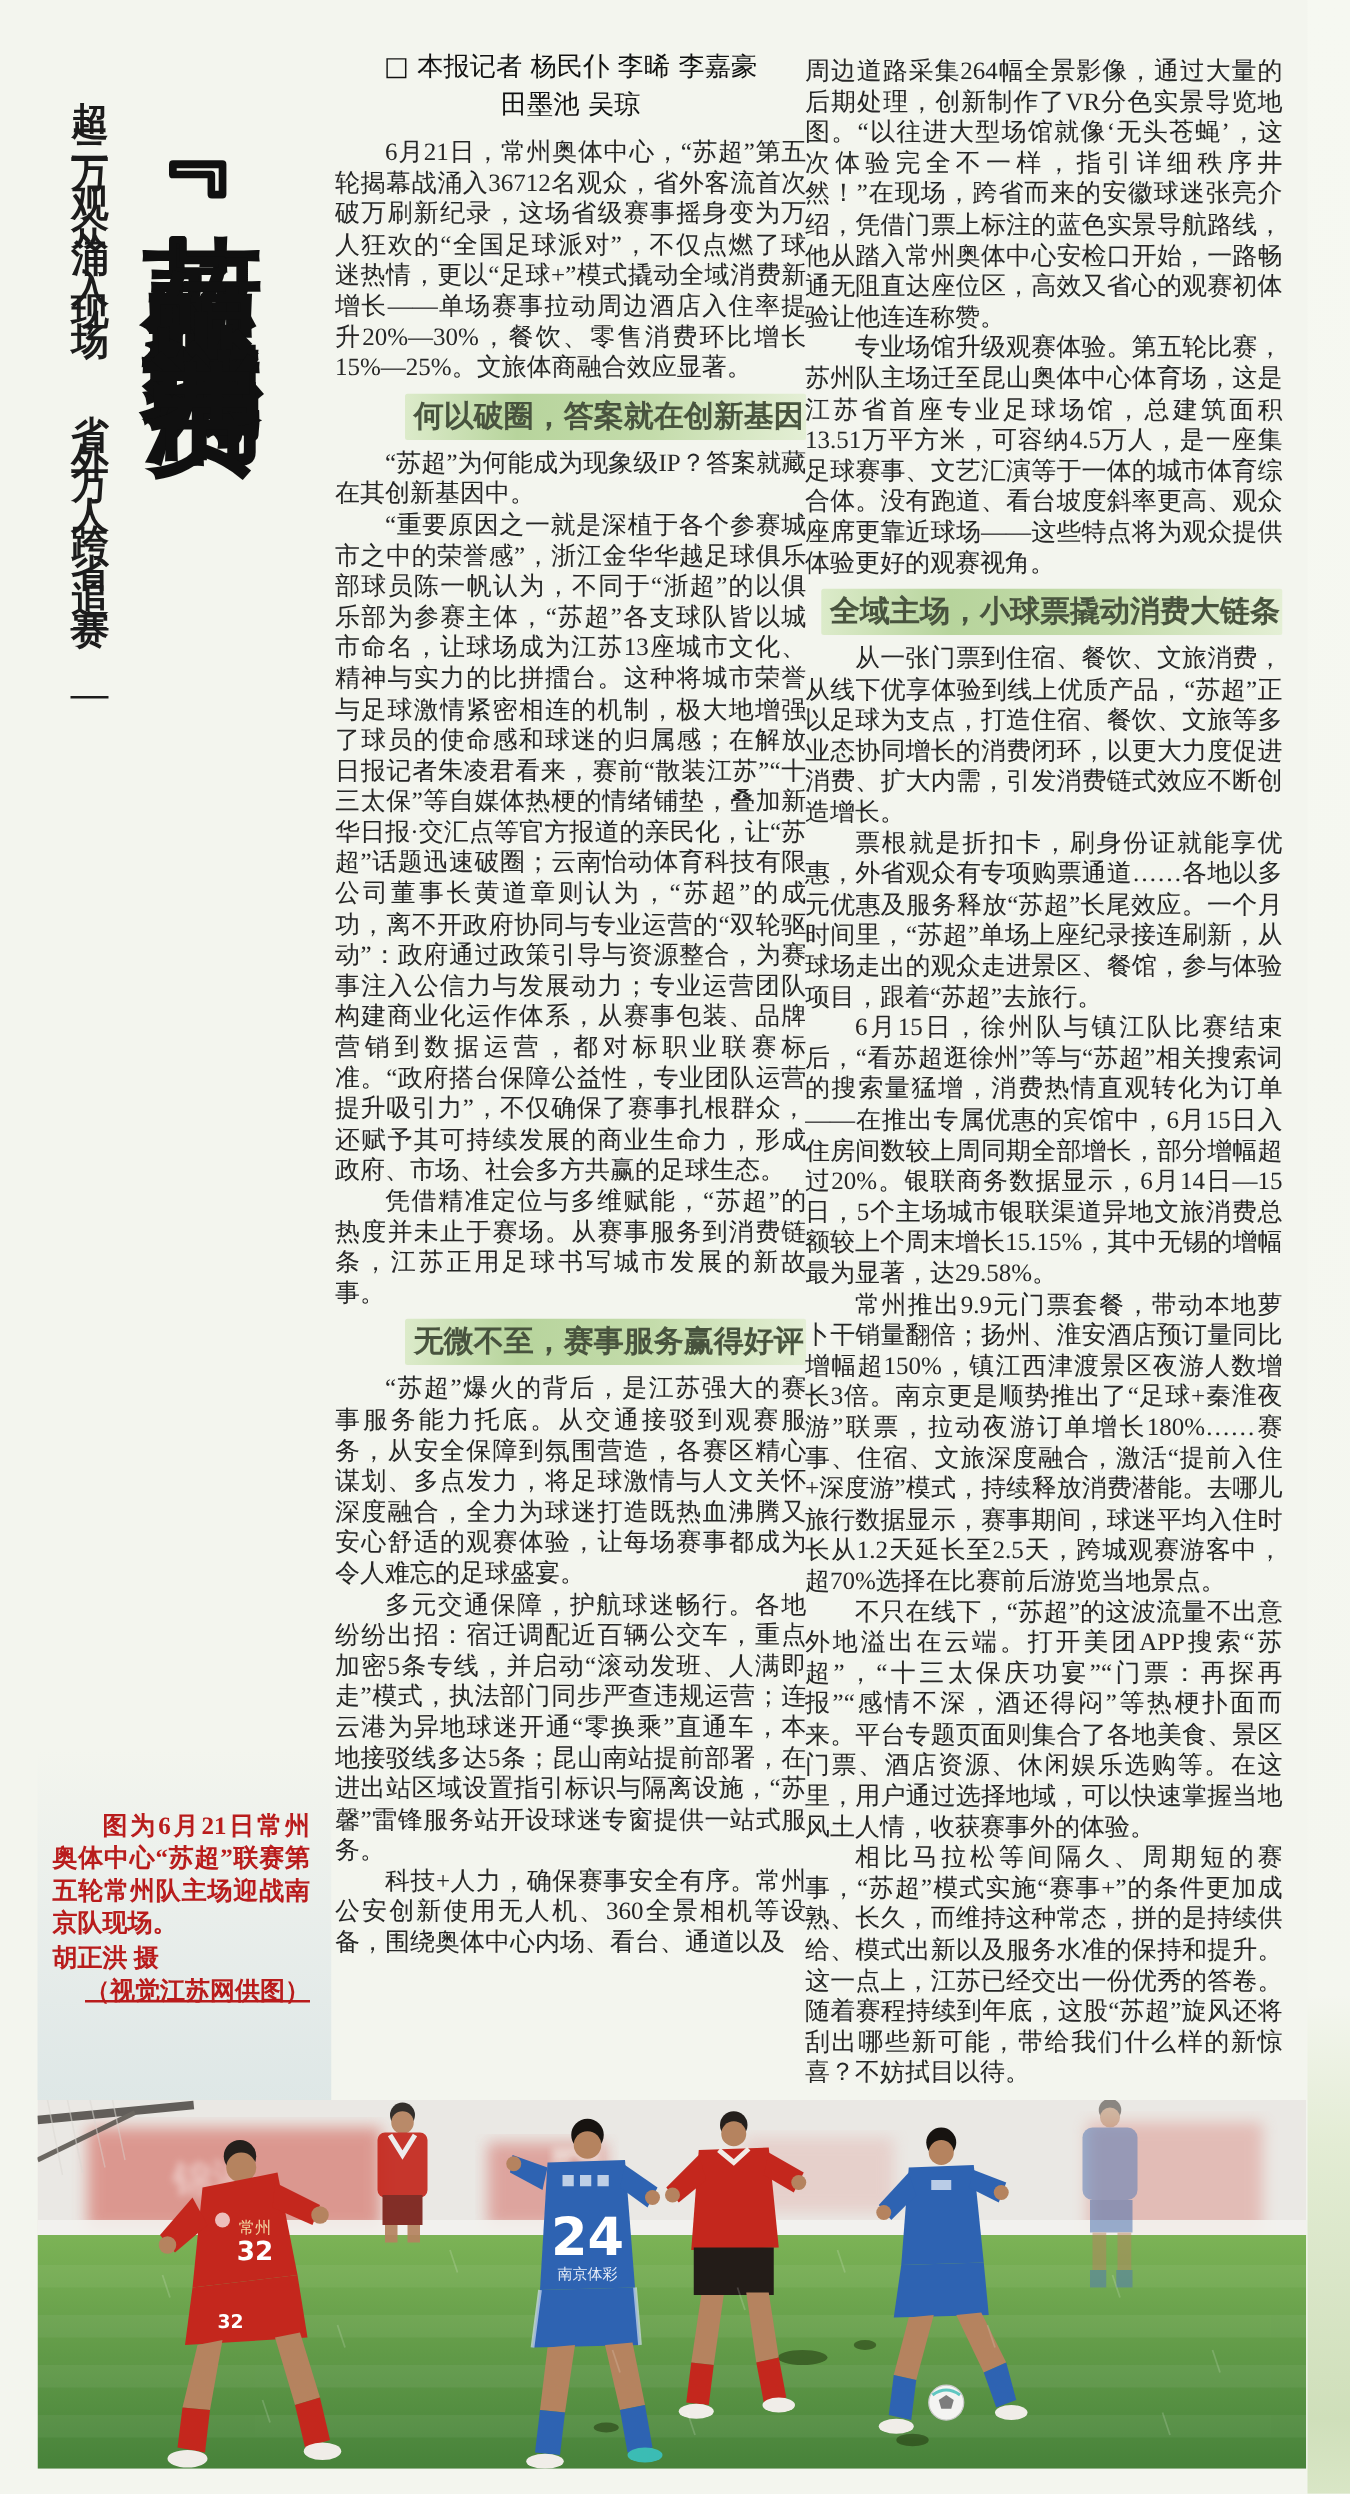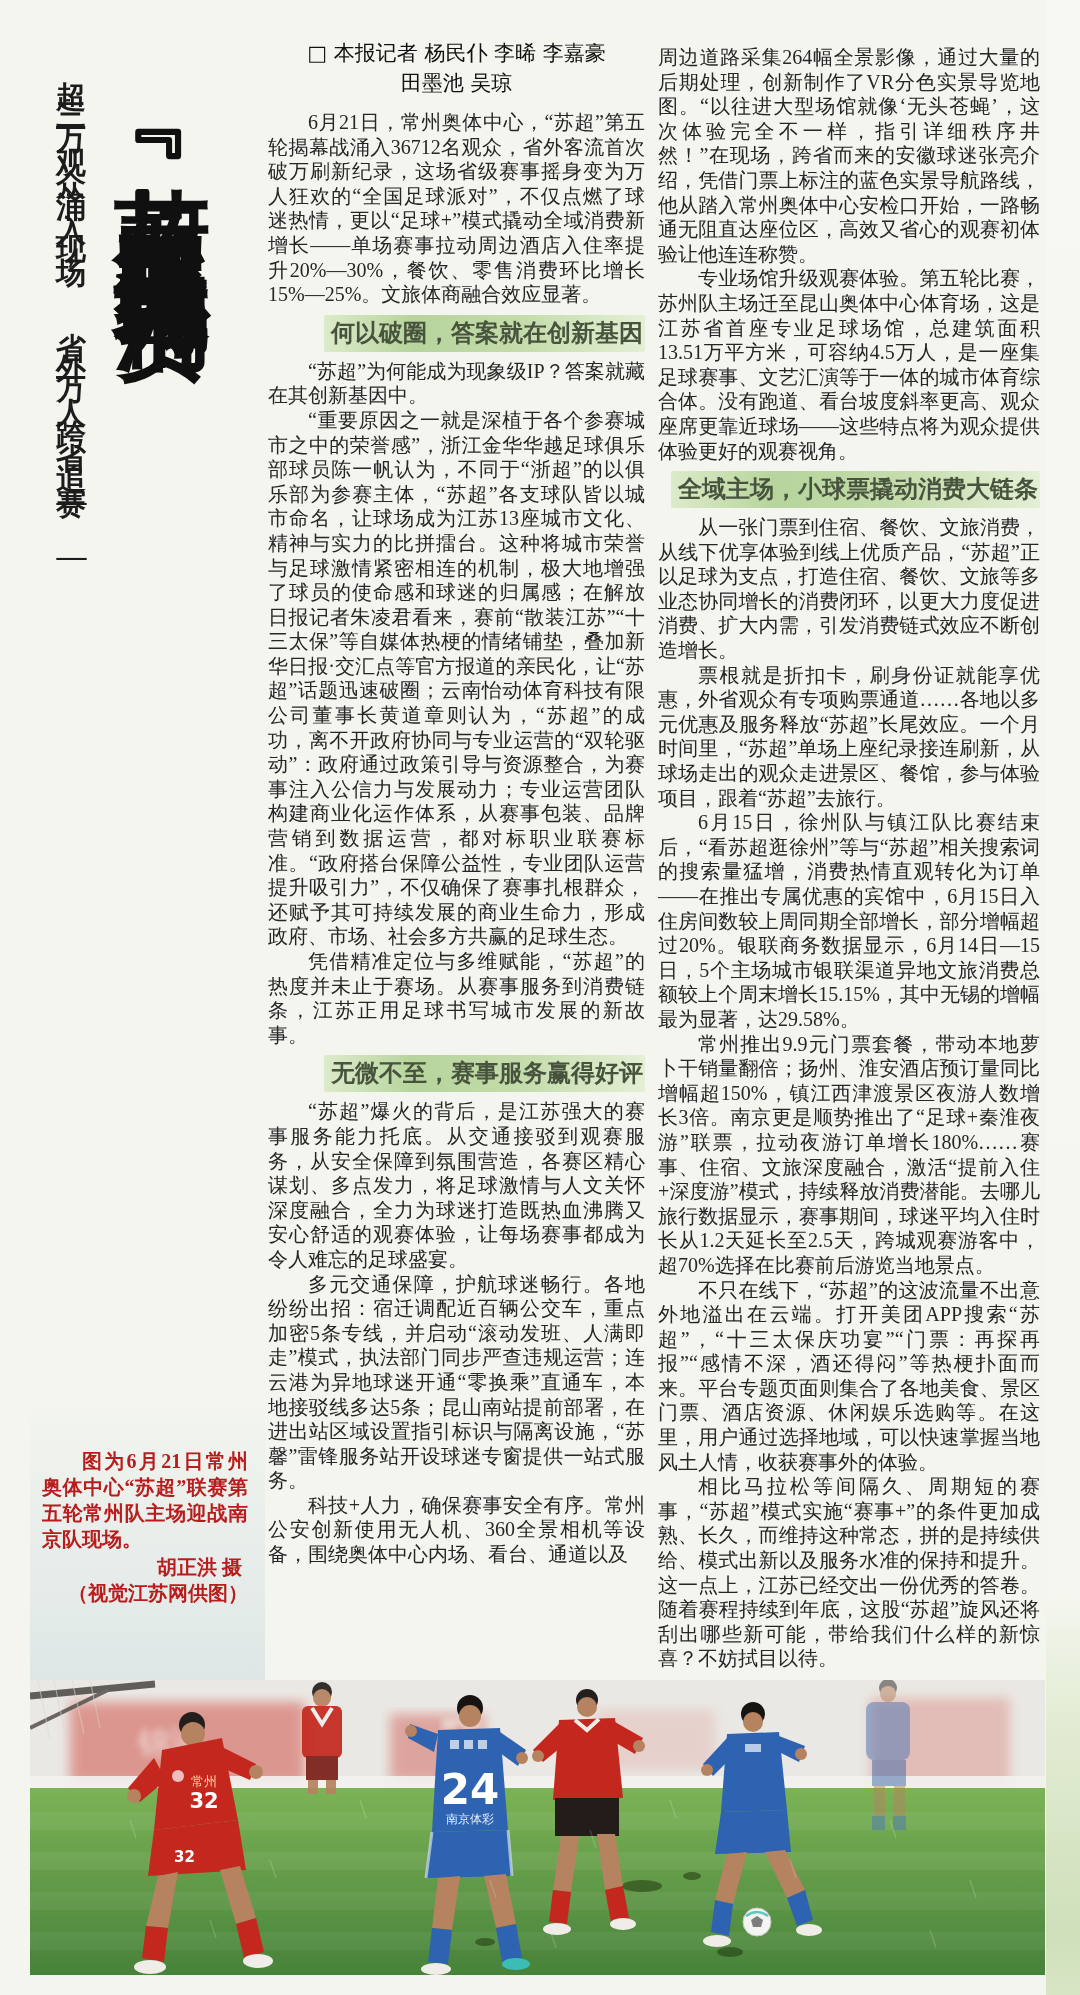--- a/index.html
+++ b/index.html
@@ -32,29 +32,29 @@
   .caption-wash{
     position:absolute;left:30px;top:1400px;width:235px;height:280px;
     background:linear-gradient(180deg,rgba(190,210,224,0) 0%,rgba(186,206,220,.22) 60%,rgba(178,202,214,.32) 100%);
   }
   .photo-caption{
     position:absolute;left:42px;top:1448px;width:206px;
     font-size:20px;line-height:26px;font-weight:700;color:#b91c1c;
     text-align:justify;
   }
   .photo-caption p{margin:0;text-indent:2em;}
-  .photo-caption .credit{display:block;text-align:right;text-indent:0;padding-right:6px;margin-top:2px;}
-  .photo-caption .source{display:block;text-align:right;text-indent:0;padding-right:0;}
+  .photo-caption .credit{display:block;text-indent:0;padding-right:6px;margin-top:2px;}
+  .photo-caption .source{display:block;text-align:right;text-indent:0;padding-right:0;text-decoration:underline;}
   
   .col{
     position:absolute;top:38px;width:377px;height:1635px;overflow:hidden;
     font-size:20px;line-height:24.6px;text-align:justify;color:#262626;
   }
   #col1{left:268px;}
-  #col2{left:658px;top:45px;width:382px;}
+  #col2{left:644px;top:45px;width:382px;}
   .byline{
     text-align:center;font-family:"DejaVu Sans", sans-serif;
     font-weight:400;font-size:21px;line-height:30px;color:#111;
     margin:0 0 12px 0;
   }
   .body-p{margin:0;text-indent:2em;}
   .body-p.no-indent{text-indent:0;}
   .sec-head{
     width:max-content;max-width:100%;
     margin:8px 0 7px auto;

